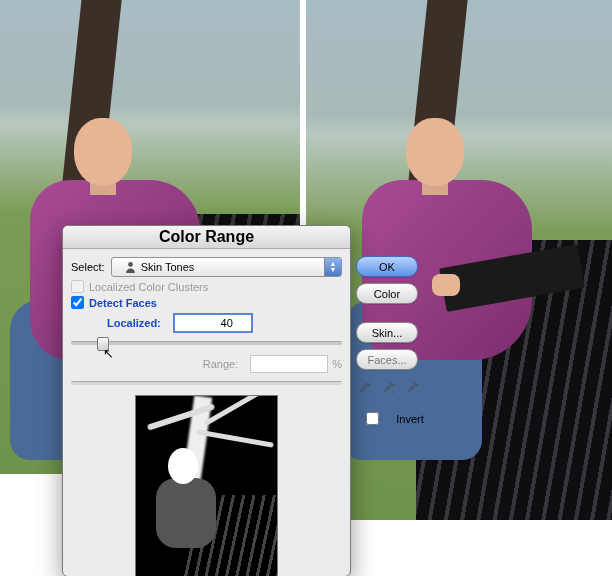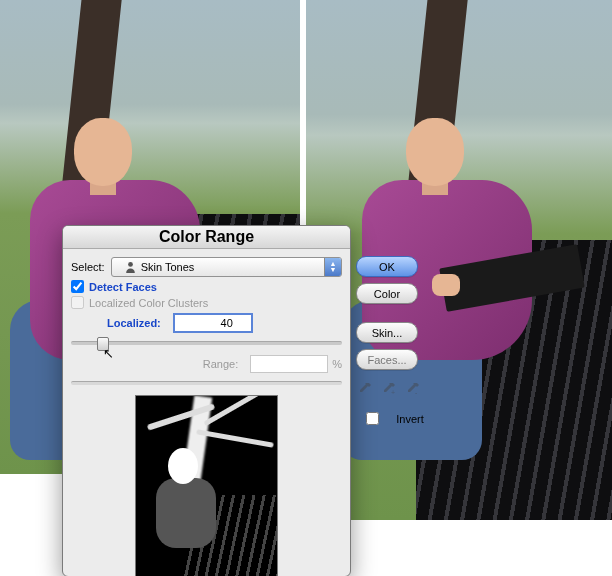--- a/index.html
+++ b/index.html
@@ -94,27 +94,27 @@
           <svg viewBox="0 0 12 12">
               <circle cx="6" cy="3.2" r="2.2" fill="#555"></circle>
               <path d="M2 11c0-2.4 1.8-4 4-4s4 1.6 4 4z" fill="#555"></path>
             </svg>
         </span>
         <span>Skin Tones</span>
         <span class="select-caps">▲<br>▼</span>
       </div>
     </div>
 
+    <label class="chk dis">
+      <input type="checkbox" disabled="" style="">
+      <span>Localized Color Clusters</span>
+    </label>
     <label class="chk">
       <input type="checkbox" checked="" style="">
       <span class="accent">Detect Faces</span>
-    </label>
-    <label class="chk dis">
-      <input type="checkbox" disabled="" style="">
-      <span>Localized Color Clusters</span>
     </label>
 
     <div class="row" style="margin-top:4px;justify-content:flex-start">
       <span class="lbl accent" style="margin-left:36px">Localized:</span>
       <input class="num" value="40" style="">
     </div>
     <div class="slider">
       <div class="track"></div>
       <div class="thumb" style="left:26px"></div>
       <span class="cursor" style="left:32px">↖</span>

